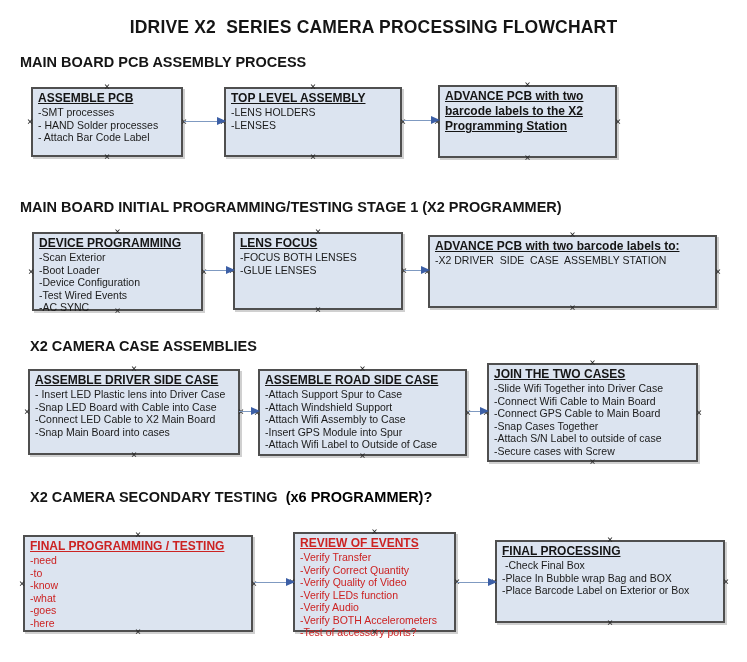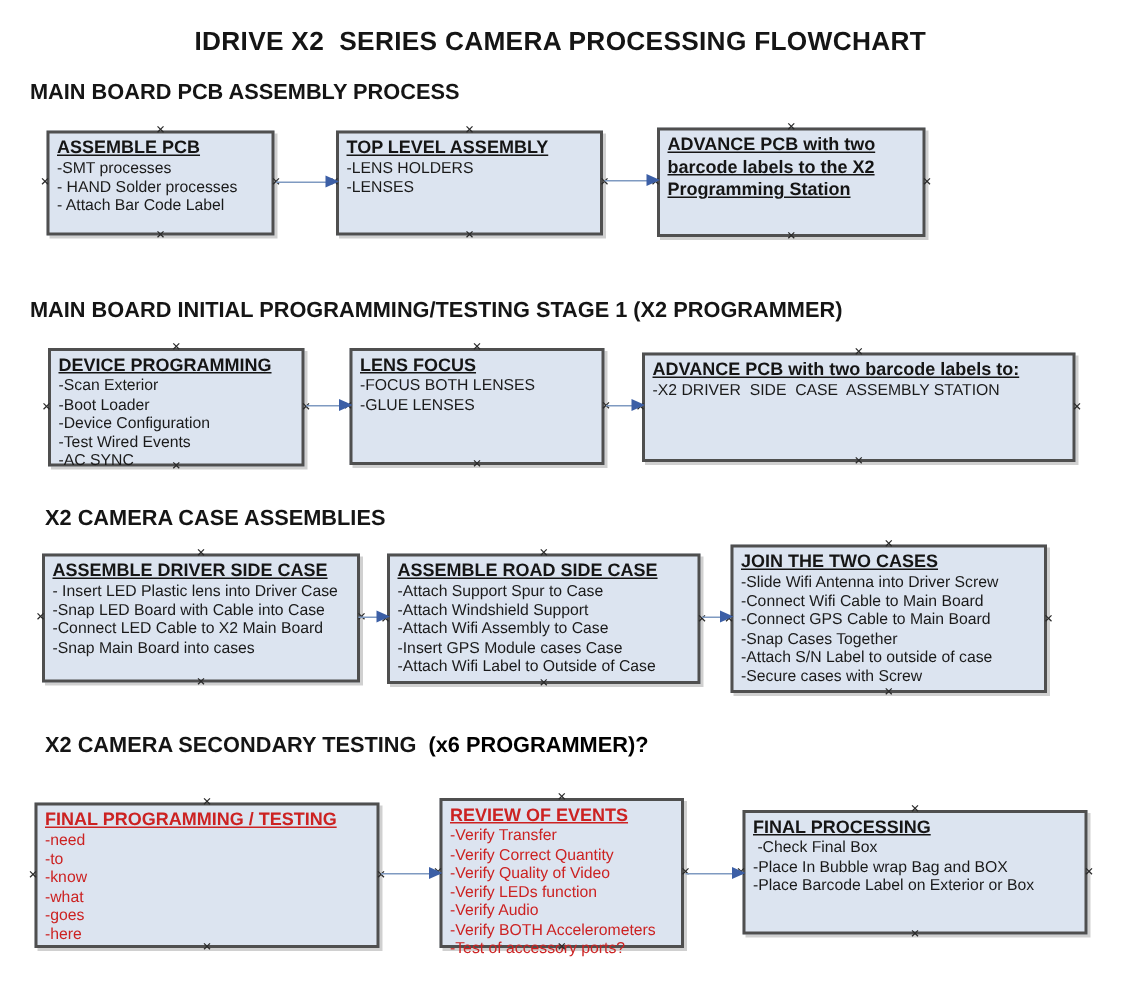--- a/index.html
+++ b/index.html
@@ -159,32 +159,32 @@
       <span class="handle hb">×</span>
       <span class="handle hl">×</span>
       <span class="handle hr">×</span>
     </div>
   <div class="fbox s2b1">
     <div class="box-title">ASSEMBLE ROAD SIDE CASE</div>
     <div class="box-items">
         <div class="box-item">-Attach Support Spur to Case</div>
         <div class="box-item">-Attach Windshield Support</div>
         <div class="box-item">-Attach Wifi Assembly to Case</div>
-        <div class="box-item">-Insert GPS Module cases Case</div>
+        <div class="box-item">-Insert GPS Module into Spur</div>
         <div class="box-item">-Attach Wifi Label to Outside of Case</div>
       </div>
   <span class="handle ht">×</span>
       <span class="handle hb">×</span>
       <span class="handle hl">×</span>
       <span class="handle hr">×</span>
     </div>
   <div class="fbox s2b2">
     <div class="box-title">JOIN THE TWO CASES</div>
     <div class="box-items">
-        <div class="box-item">-Slide Wifi Antenna into Driver Screw</div>
+        <div class="box-item">-Slide Wifi Together into Driver Case</div>
         <div class="box-item">-Connect Wifi Cable to Main Board</div>
         <div class="box-item">-Connect GPS Cable to Main Board</div>
         <div class="box-item">-Snap Cases Together</div>
         <div class="box-item">-Attach S/N Label to outside of case</div>
         <div class="box-item">-Secure cases with Screw</div>
       </div>
   <span class="handle ht">×</span>
       <span class="handle hb">×</span>
       <span class="handle hl">×</span>
       <span class="handle hr">×</span>

